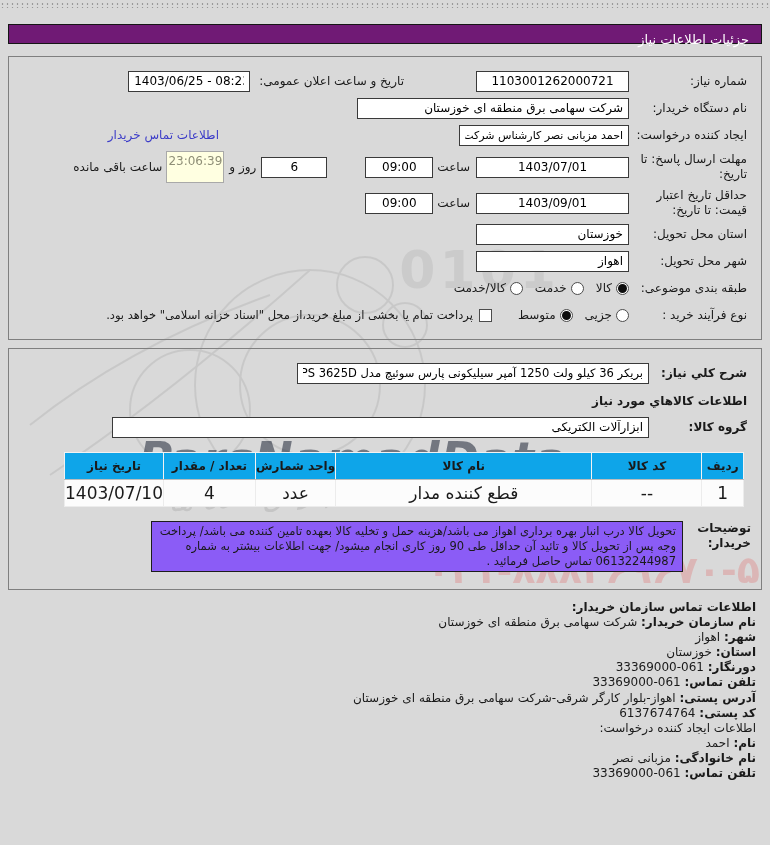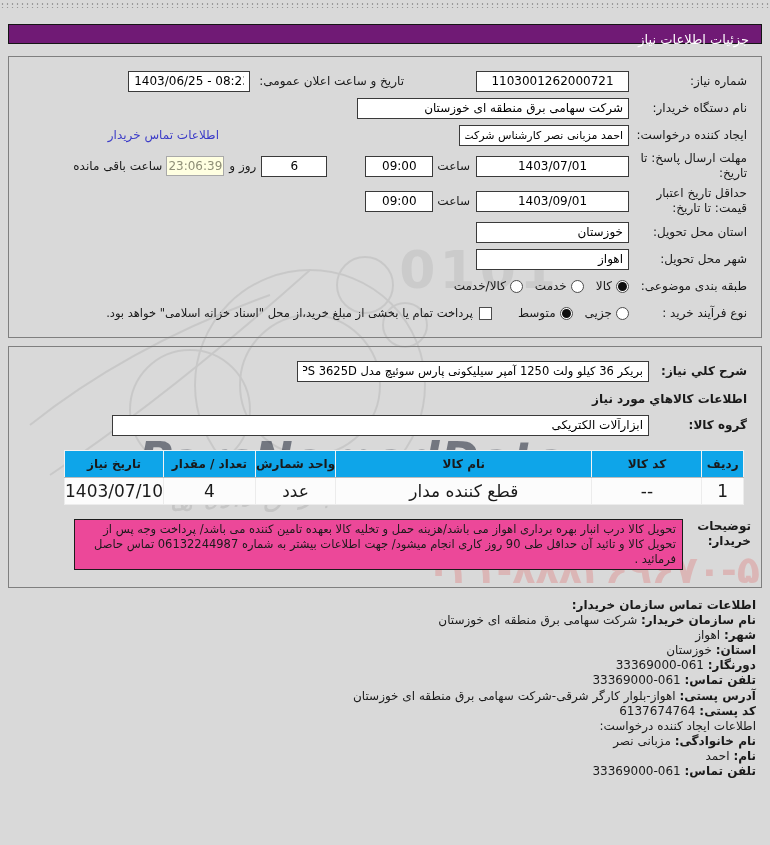--- a/index.html
+++ b/index.html
@@ -37,21 +37,21 @@
     background:#fff; border:1px solid #3a3a3a; height:21px;
     font-family:"DejaVu Sans", sans-serif; font-size:12px;
     padding:0 5px; outline:none;
   }
   .num { direction:ltr; text-align:center; }
   .fa  { direction:rtl; text-align:right; }
   .ltr { direction:ltr; unicode-bidi:isolate; }
   .link { color:#3b3bc8; cursor:pointer; }
   .cd {
     background:#ffffe1; border:1px solid #a9a9a9; color:#8f8f77;
-    height:20px; width:58px; text-align:center; line-height:18px;
+    height:32px; width:58px; text-align:center; line-height:18px;
     direction:ltr; font-size:12px;
   }
   .radio {
     width:13px; height:13px; border:1px solid #4c4c4c; border-radius:50%;
     background:#fff; display:inline-block; position:relative; flex-shrink:0;
   }
   .radio.checked::after {
     content:""; position:absolute; top:1px; left:1px; right:1px; bottom:1px;
     background:#0d0d0d; border-radius:50%;
   }
@@ -66,21 +66,21 @@
     background:#fcfcfc; border:1px solid #9e9e9e;
   }
   table.goods th {
     background:#0ea5e9; font-weight:bold; font-size:12px; height:27px;
     border:1px solid #f2f2f2; border-bottom:1px solid #bdbdbd;
   }
   table.goods td {
     height:27px; text-align:center; border:1px solid #ececec; font-size:17px;
   }
   .notes-box {
-    background:#ec4899; border:1px solid #1c1c1c; width:609px;
+    background:#8b5cf6; border:1px solid #1c1c1c; width:532px;
     padding:2px 6px; line-height:15px; text-align:right; font-size:11.5px;
   }
   .contact { margin:10px 14px 0 8px; line-height:14.6px; font-size:12px; }
   .contact .line { margin-bottom:0.5px; }
   .contact b { font-weight:bold; }
   
   .wm { position:absolute; pointer-events:none; z-index:0; }
   .wm-brand {
     top:432px; right:203px; font-size:46px; font-weight:bold;
     color:#0f172a; opacity:0.5; letter-spacing:1px; direction:ltr;
@@ -256,17 +256,17 @@
   <div class="contact">
     <div class="line" style="font-weight:bold">اطلاعات تماس سازمان خریدار:</div>
     <div class="line"><b>نام سازمان خریدار:</b> <span>شرکت سهامی برق منطقه ای خوزستان</span></div>
     <div class="line"><b>شهر:</b> <span>اهواز</span></div>
     <div class="line"><b>استان:</b> <span>خوزستان</span></div>
     <div class="line"><b>دورنگار:</b> <span class="ltr">33369000-061</span></div>
     <div class="line"><b>تلفن تماس:</b> <span class="ltr">33369000-061</span></div>
     <div class="line"><b>آدرس پستی:</b> <span>اهواز-بلوار کارگر شرقی-شرکت سهامی برق منطقه ای خوزستان</span></div>
     <div class="line"><b>کد پستی:</b> <span class="ltr">6137674764</span></div>
     <div class="line" style="font-weight:normal">اطلاعات ایجاد کننده درخواست:</div>
+    <div class="line"><b>نام:</b> <span>احمد</span></div>
     <div class="line"><b>نام خانوادگی:</b> <span>مزبانی نصر</span></div>
-    <div class="line"><b>نام:</b> <span>احمد</span></div>
     <div class="line"><b>تلفن تماس:</b> <span class="ltr">33369000-061</span></div>
   </div>
 </div>
 
 </body></html>

